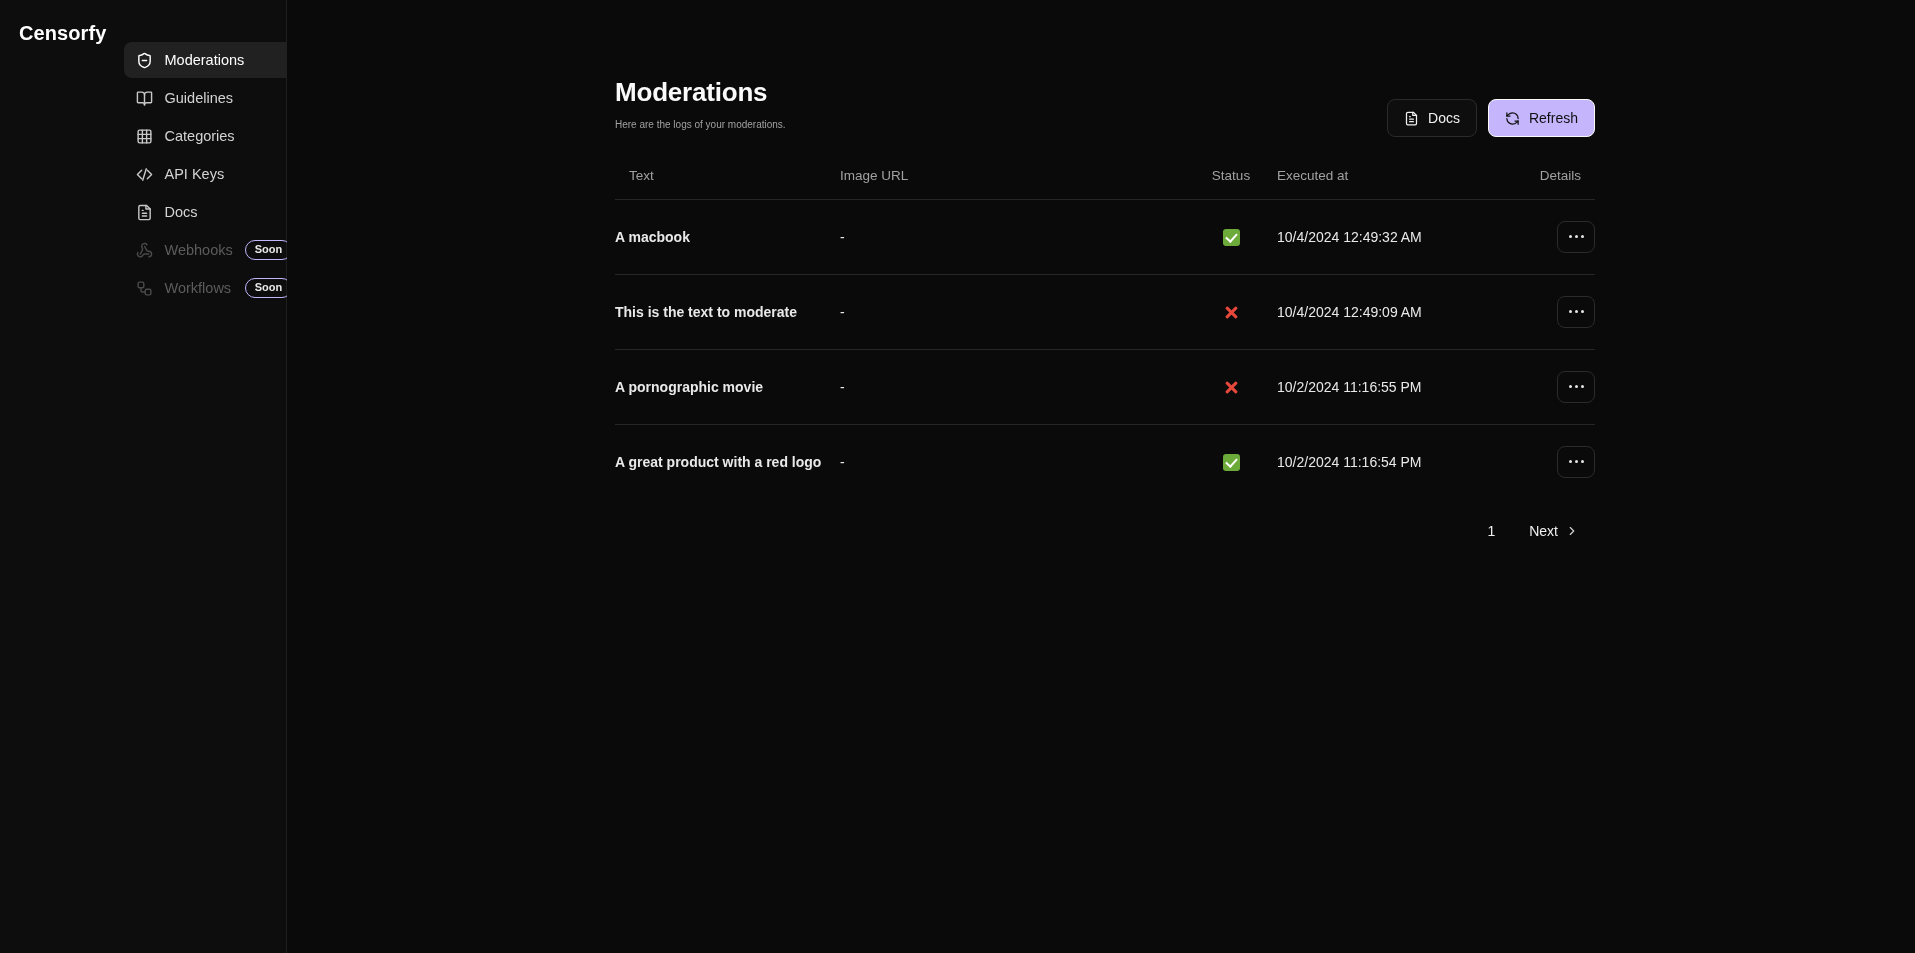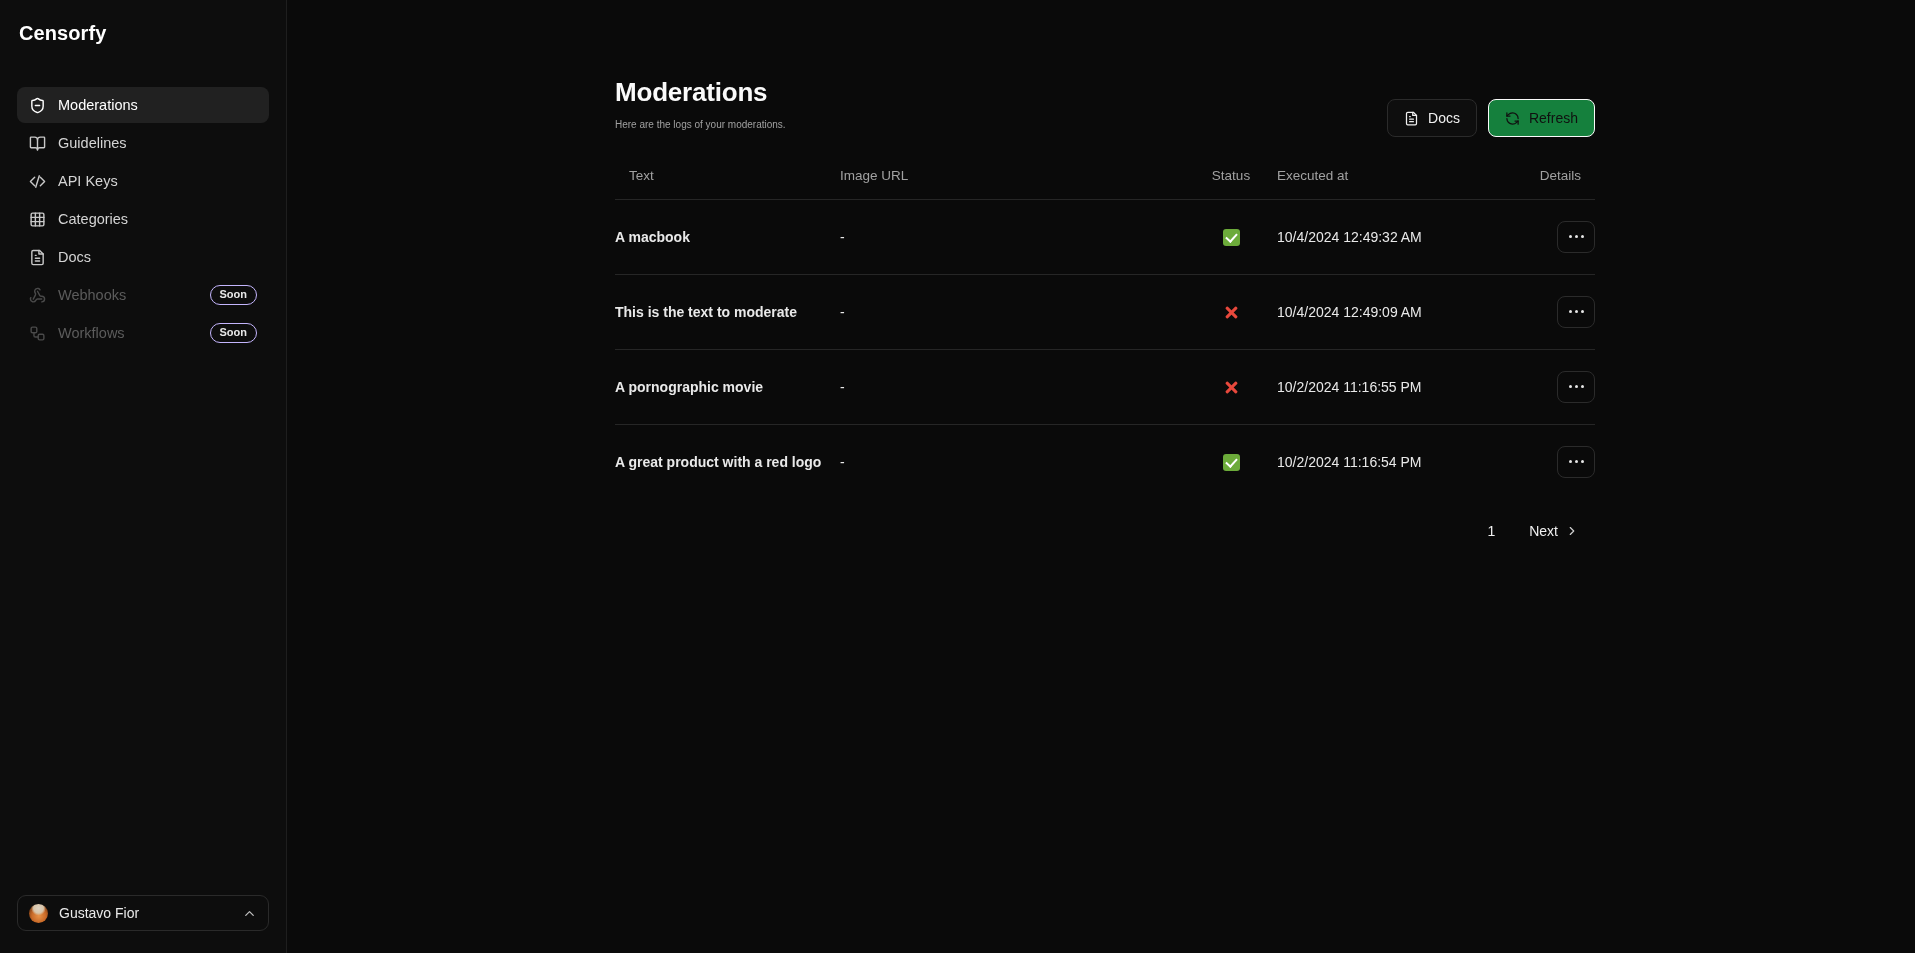--- a/index.html
+++ b/index.html
@@ -18,21 +18,21 @@
     height: 953px;
   }
 
   
   .sidebar {
     width: 287px;
     height: 953px;
     background: #0d0d0d;
     border-right: 1px solid #1e1e1e;
     display: flex;
-    flex-direction: column;
+    flex-direction: row;
     flex: 0 0 287px;
     position: relative;
   }
 
   .brand {
     padding: 22px 0 0 19px;
     font-size: 20px;
     font-weight: bold;
     color: #ffffff;
     letter-spacing: 0.1px;
@@ -182,21 +182,21 @@
     font-weight: 500;
     cursor: pointer;
     white-space: nowrap;
   }
   .btn-ghost {
     background: #0e0e0e;
     border: 1px solid #2b2b2b;
     color: #f0f0f0;
   }
   .btn-primary {
-    background: #15803d;
+    background: #c4b5fd;
     border: 1px solid #fafafa;
     color: #101010;
   }
   .btn .btn-icon { display: flex; align-items: center; }
 
   
   .table-wrap {
     margin-top: 38px;
   }
   table.data {
@@ -357,39 +357,39 @@
             <path d="M12 7v14"></path>
             <path d="M3 18a1 1 0 0 1-1-1V4a1 1 0 0 1 1-1h5a4 4 0 0 1 4 4 4 4 0 0 1 4-4h5a1 1 0 0 1 1 1v13a1 1 0 0 1-1 1h-6a3 3 0 0 0-3 3 3 3 0 0 0-3-3z"></path>
           </svg>
         </span>
         <span class="nav-label">Guidelines</span>
       </div>
 
       <div class="nav-item">
         <span class="nav-icon">
           <svg width="17" height="17" viewBox="0 0 24 24" fill="none" stroke="currentColor" stroke-width="2" stroke-linecap="round" stroke-linejoin="round">
-            <path d="m16 18 6-6-6-6"></path>
-              <path d="m8 6-6 6 6 6"></path>
-              <path d="m14.5 4-5 16"></path>
-          </svg>
-        </span>
-        <span class="nav-label">API Keys</span>
-      </div>
-
-      <div class="nav-item">
-        <span class="nav-icon">
-          <svg width="17" height="17" viewBox="0 0 24 24" fill="none" stroke="currentColor" stroke-width="2" stroke-linecap="round" stroke-linejoin="round">
             <rect x="3" y="3" width="18" height="18" rx="2"></rect>
             <path d="M3 9h18"></path>
               <path d="M3 15h18"></path>
               <path d="M9 3v18"></path>
               <path d="M15 3v18"></path>
           </svg>
         </span>
         <span class="nav-label">Categories</span>
+      </div>
+
+      <div class="nav-item">
+        <span class="nav-icon">
+          <svg width="17" height="17" viewBox="0 0 24 24" fill="none" stroke="currentColor" stroke-width="2" stroke-linecap="round" stroke-linejoin="round">
+            <path d="m16 18 6-6-6-6"></path>
+              <path d="m8 6-6 6 6 6"></path>
+              <path d="m14.5 4-5 16"></path>
+          </svg>
+        </span>
+        <span class="nav-label">API Keys</span>
       </div>
 
       <div class="nav-item">
         <span class="nav-icon">
           <svg width="17" height="17" viewBox="0 0 24 24" fill="none" stroke="currentColor" stroke-width="2" stroke-linecap="round" stroke-linejoin="round">
             <path d="M15 2H6a2 2 0 0 0-2 2v16a2 2 0 0 0 2 2h12a2 2 0 0 0 2-2V7z"></path>
             <path d="M14 2v5h6"></path>
               <path d="M9 13h6"></path>
               <path d="M9 17h6"></path>
               <path d="M9 9h1"></path>

